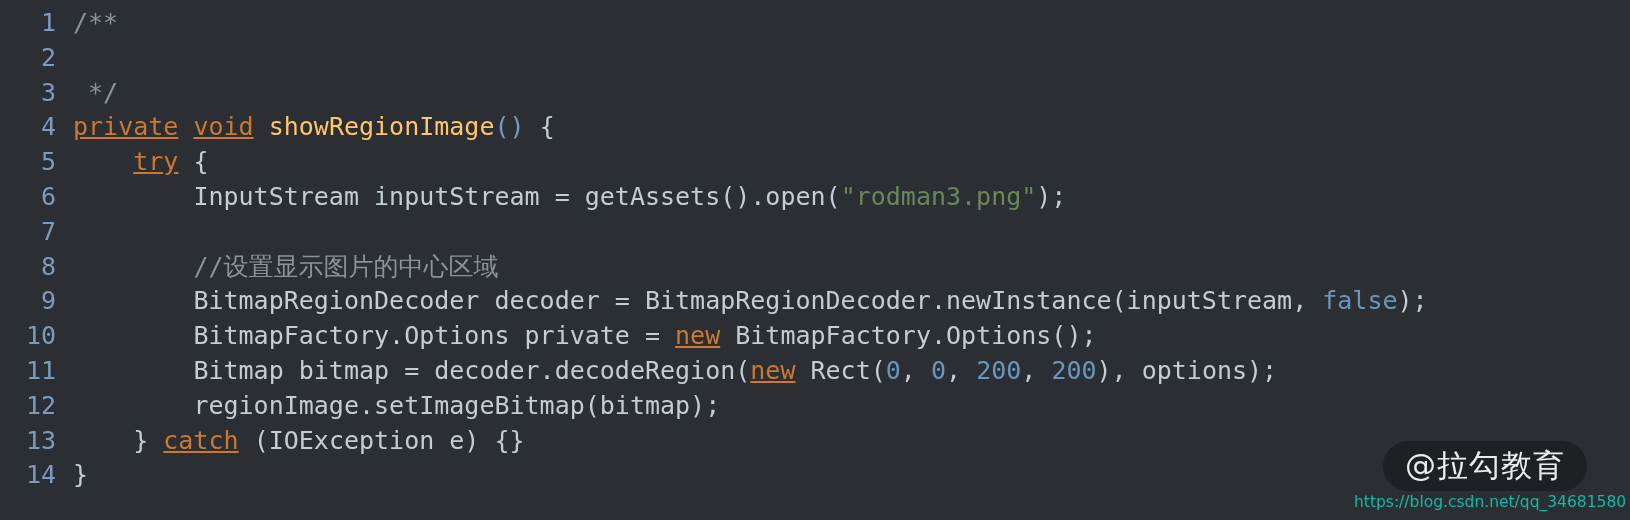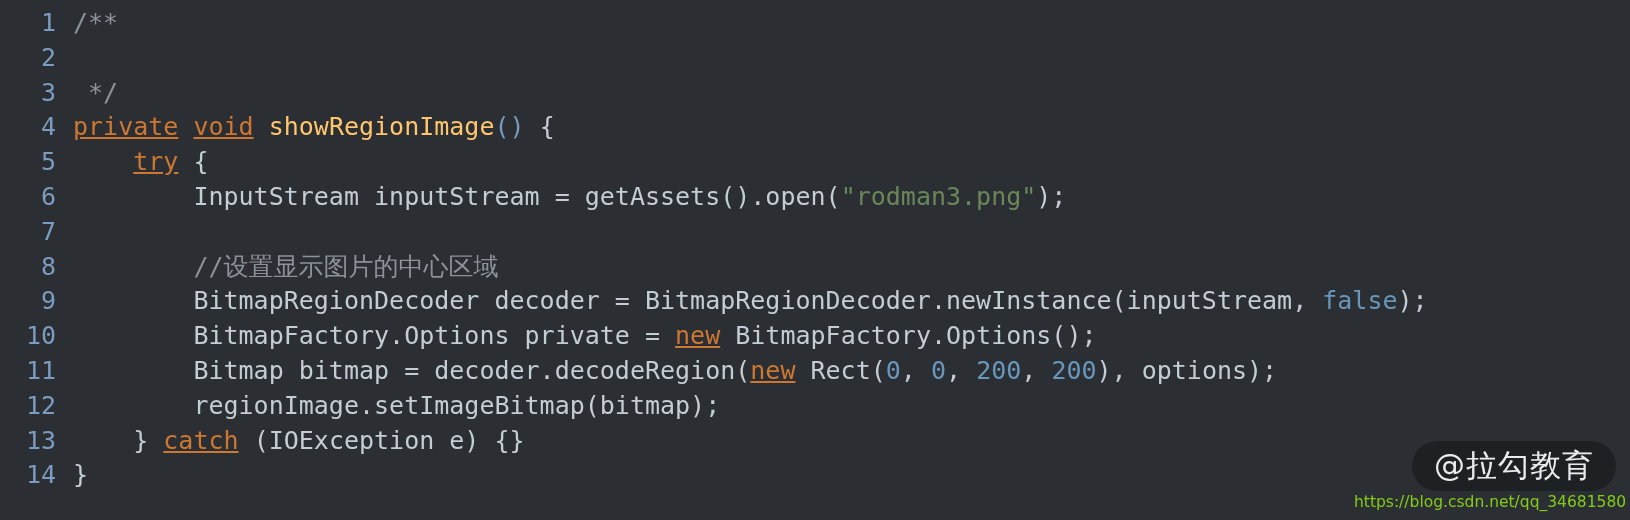--- a/index.html
+++ b/index.html
@@ -54,37 +54,37 @@
   .tok-const    { color: #6897bb; }
   .tok-punct    { color: #7a9bbd; }
   .tok-plain    { color: #c4ccd4; }
 
   
   #watermark {
     position: absolute;
     right: 14px;
     bottom: 8px;
     width: 262px;
-    text-align: right;
+    text-align: center;
     font-family: "DejaVu Sans", "Liberation Sans", sans-serif;
     user-select: none;
   }
   #watermark-pill {
     display: inline-block;
     background: rgba(25,28,31,0.72);
     border-radius: 26px;
     padding: 4px 22px 6px 22px;
     color: #e9ecef;
     font-size: 31px;
     line-height: 40px;
     letter-spacing: 1px;
   }
   #watermark-url {
     margin-top: 1px;
-    color: #84cc16;
+    color: #14b8a6;
     font-size: 15.5px;
     line-height: 20px;
     font-family: "DejaVu Sans", "Liberation Sans", sans-serif;
   }
 </style>
 </head>
 <body>
 
 <div id="editor">
 

